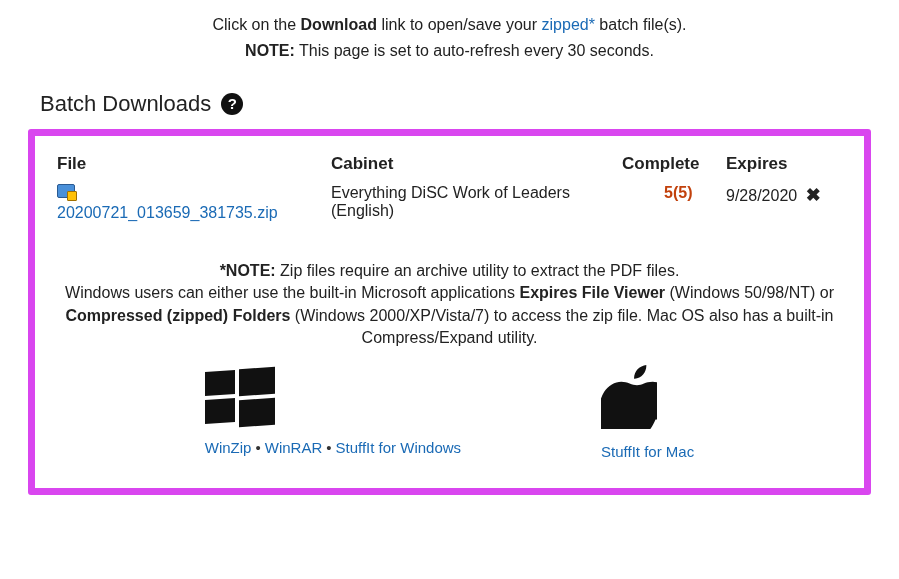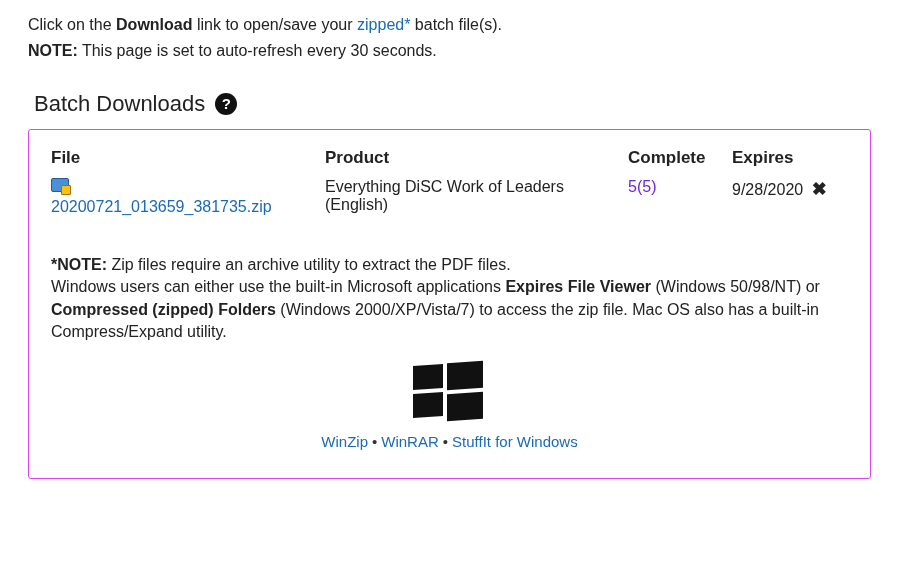--- a/index.html
+++ b/index.html
@@ -5,62 +5,62 @@
   body {
     font-family: "Segoe UI", Arial, sans-serif;
     font-size: 16px;
     color: #222;
     margin: 0;
     padding: 10px 28px;
     width: 899px;
     box-sizing: border-box;
     background: #fff;
   }
-  p { margin: 4px 0; line-height: 1.4; }
+  p { margin: 4px 0; line-height: 1.4; text-align: center; }
   a, .link { color: #1a6ab5; text-decoration: none; cursor: pointer; }
   .strong { font-weight: 600; }
   h2.section-title {
     font-size: 22px;
     font-weight: 400;
-    margin: 28px 0 12px 6px;
+    margin: 28px 0 12px 12px;
     display: flex;
     align-items: center;
     gap: 10px;
   }
   .help-icon {
     width: 22px; height: 22px;
     background: #111;
     border-radius: 50%;
     color: #fff;
     display: inline-flex;
     align-items: center;
     justify-content: center;
     font-weight: 700;
     font-size: 15px;
     cursor: pointer;
   }
   .panel {
-    border: 1px solid #d946ef;
+    border: 7px solid #d946ef;
     border-radius: 3px;
     padding: 18px 22px 28px 22px;
   }
   table { width: 100%; border-collapse: collapse; }
   th {
     text-align: left;
     font-weight: 600;
     padding: 0 6px 6px 0;
     font-size: 17px;
   }
   td {
     padding: 4px 6px 4px 0;
     vertical-align: top;
     font-size: 16px;
   }
   th.col-complete, td.col-complete { text-align: left; padding-right: 14px;}
-  .green { color: #6d28d9; font-weight: 400; }
+  .green { color: #c2410c; font-weight: 700; margin-left: 42px; }
   .file-icon {
     display: inline-block;
     width: 18px; height: 14px;
     position: relative;
     margin-bottom: 2px;
   }
   .file-icon::before {
     content: "";
     position: absolute;
     left: 0; top: 0;
@@ -87,21 +87,21 @@
   .note-block {
     margin-top: 34px;
     line-height: 1.55;
   }
   .apps-row {
     display: flex;
     justify-content: center;
     gap: 140px;
     margin-top: 16px;
   }
-  .app-col { text-align: center; }
+  .app-col { }
   .app-links { margin-top: 10px; font-size: 15px; }
   .dot { color: #333; padding: 0 4px; }
   .win-logo { width: 72px; height: 60px; display: inline-block; position: relative; }
   .win-logo span {
     position: absolute; background: #111;
   }
   .win-logo .q1 { left: 0; top: 6px; width: 30px; height: 24px; transform: skewY(-4deg);}
   .win-logo .q2 { left: 34px; top: 3px; width: 36px; height: 27px; transform: skewY(-4deg);}
   .win-logo .q3 { left: 0; top: 34px; width: 30px; height: 24px; transform: skewY(-4deg);}
   .win-logo .q4 { left: 34px; top: 34px; width: 36px; height: 27px; transform: skewY(-4deg);}
@@ -120,21 +120,21 @@
 <h2 class="section-title">
   <span>Batch Downloads</span>
   <span class="help-icon">?</span>
 </h2>
 
 <div class="panel">
   <table>
     <thead>
       <tr>
         <th style="width:268px">File</th>
-        <th>Product</th>
+        <th>Cabinet</th>
         <th class="col-complete" style="width:90px">Complete</th>
         <th style="width:110px">Expires</th>
       </tr>
     </thead>
     <tbody>
       <tr>
         <td>
           <span class="file-icon"></span><br>
           <a class="link">20200721_013659_381735.zip</a>
         </td>
@@ -157,14 +157,24 @@
 
   <div class="apps-row">
     <div class="app-col">
       <span class="win-logo">
         <span class="q1"></span><span class="q2"></span><span class="q3"></span><span class="q4"></span>
       </span>
       <div class="app-links">
         <a class="link">WinZip</a><span class="dot">•</span><a class="link">WinRAR</a><span class="dot">•</span><a class="link">StuffIt for Windows</a>
       </div>
     </div>
+    <div class="app-col">
+      <span class="apple-logo">
+        <svg viewBox="0 0 170 200">
+            <path fill="#111" d="M129 30c-7 8-18 14-28 13-1-11 4-22 10-29C118 6 130 1 139 0c1 11-3 22-10 30zm39 140c-6 13-9 19-17 31-11 16-26 36-45 36-17 0-21-11-44-11-23 0-28 11-45 11-19 0-33-18-44-34C-8 164-12 112 7 84c13-20 34-32 54-32 20 0 33 11 49 11 16 0 26-11 49-11 18 0 37 10 50 27-44 24-37 87 9 91-4 0 0 0 0 0z"></path>
+          </svg>
+      </span>
+      <div class="app-links">
+        <a class="link">StuffIt for Mac</a>
+      </div>
+    </div>
   </div>
 </div>
 
 </body></html>

